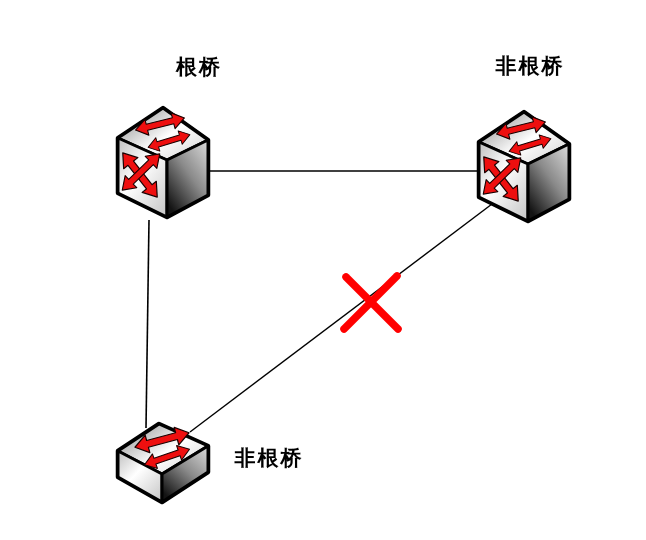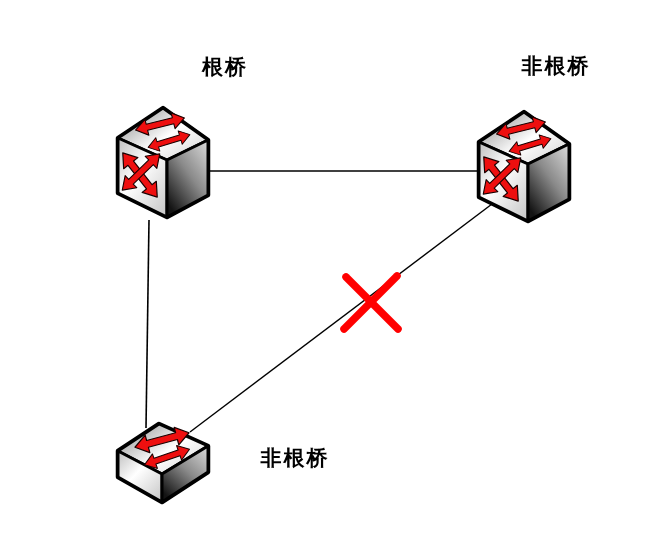--- a/index.html
+++ b/index.html
@@ -14,21 +14,20 @@
   .diagram-svg { position: absolute; left: 0; top: 0; }
   .node-label {
     position: absolute;
     transform: translate(-50%, -50%);
     font-size: 21px;
     font-weight: 700;
     color: #000000;
     white-space: nowrap;
     letter-spacing: 2px;
     user-select: none;
-    margin-left: 26px;
   }
   .lbl-root      { left: 199px; top: 67px; }
   .lbl-nonroot-a { left: 530px; top: 66px; }
   .lbl-nonroot-b { left: 269px; top: 458px; }
 </style>
 </head>
 <body>
 
 <div class="canvas">
 

